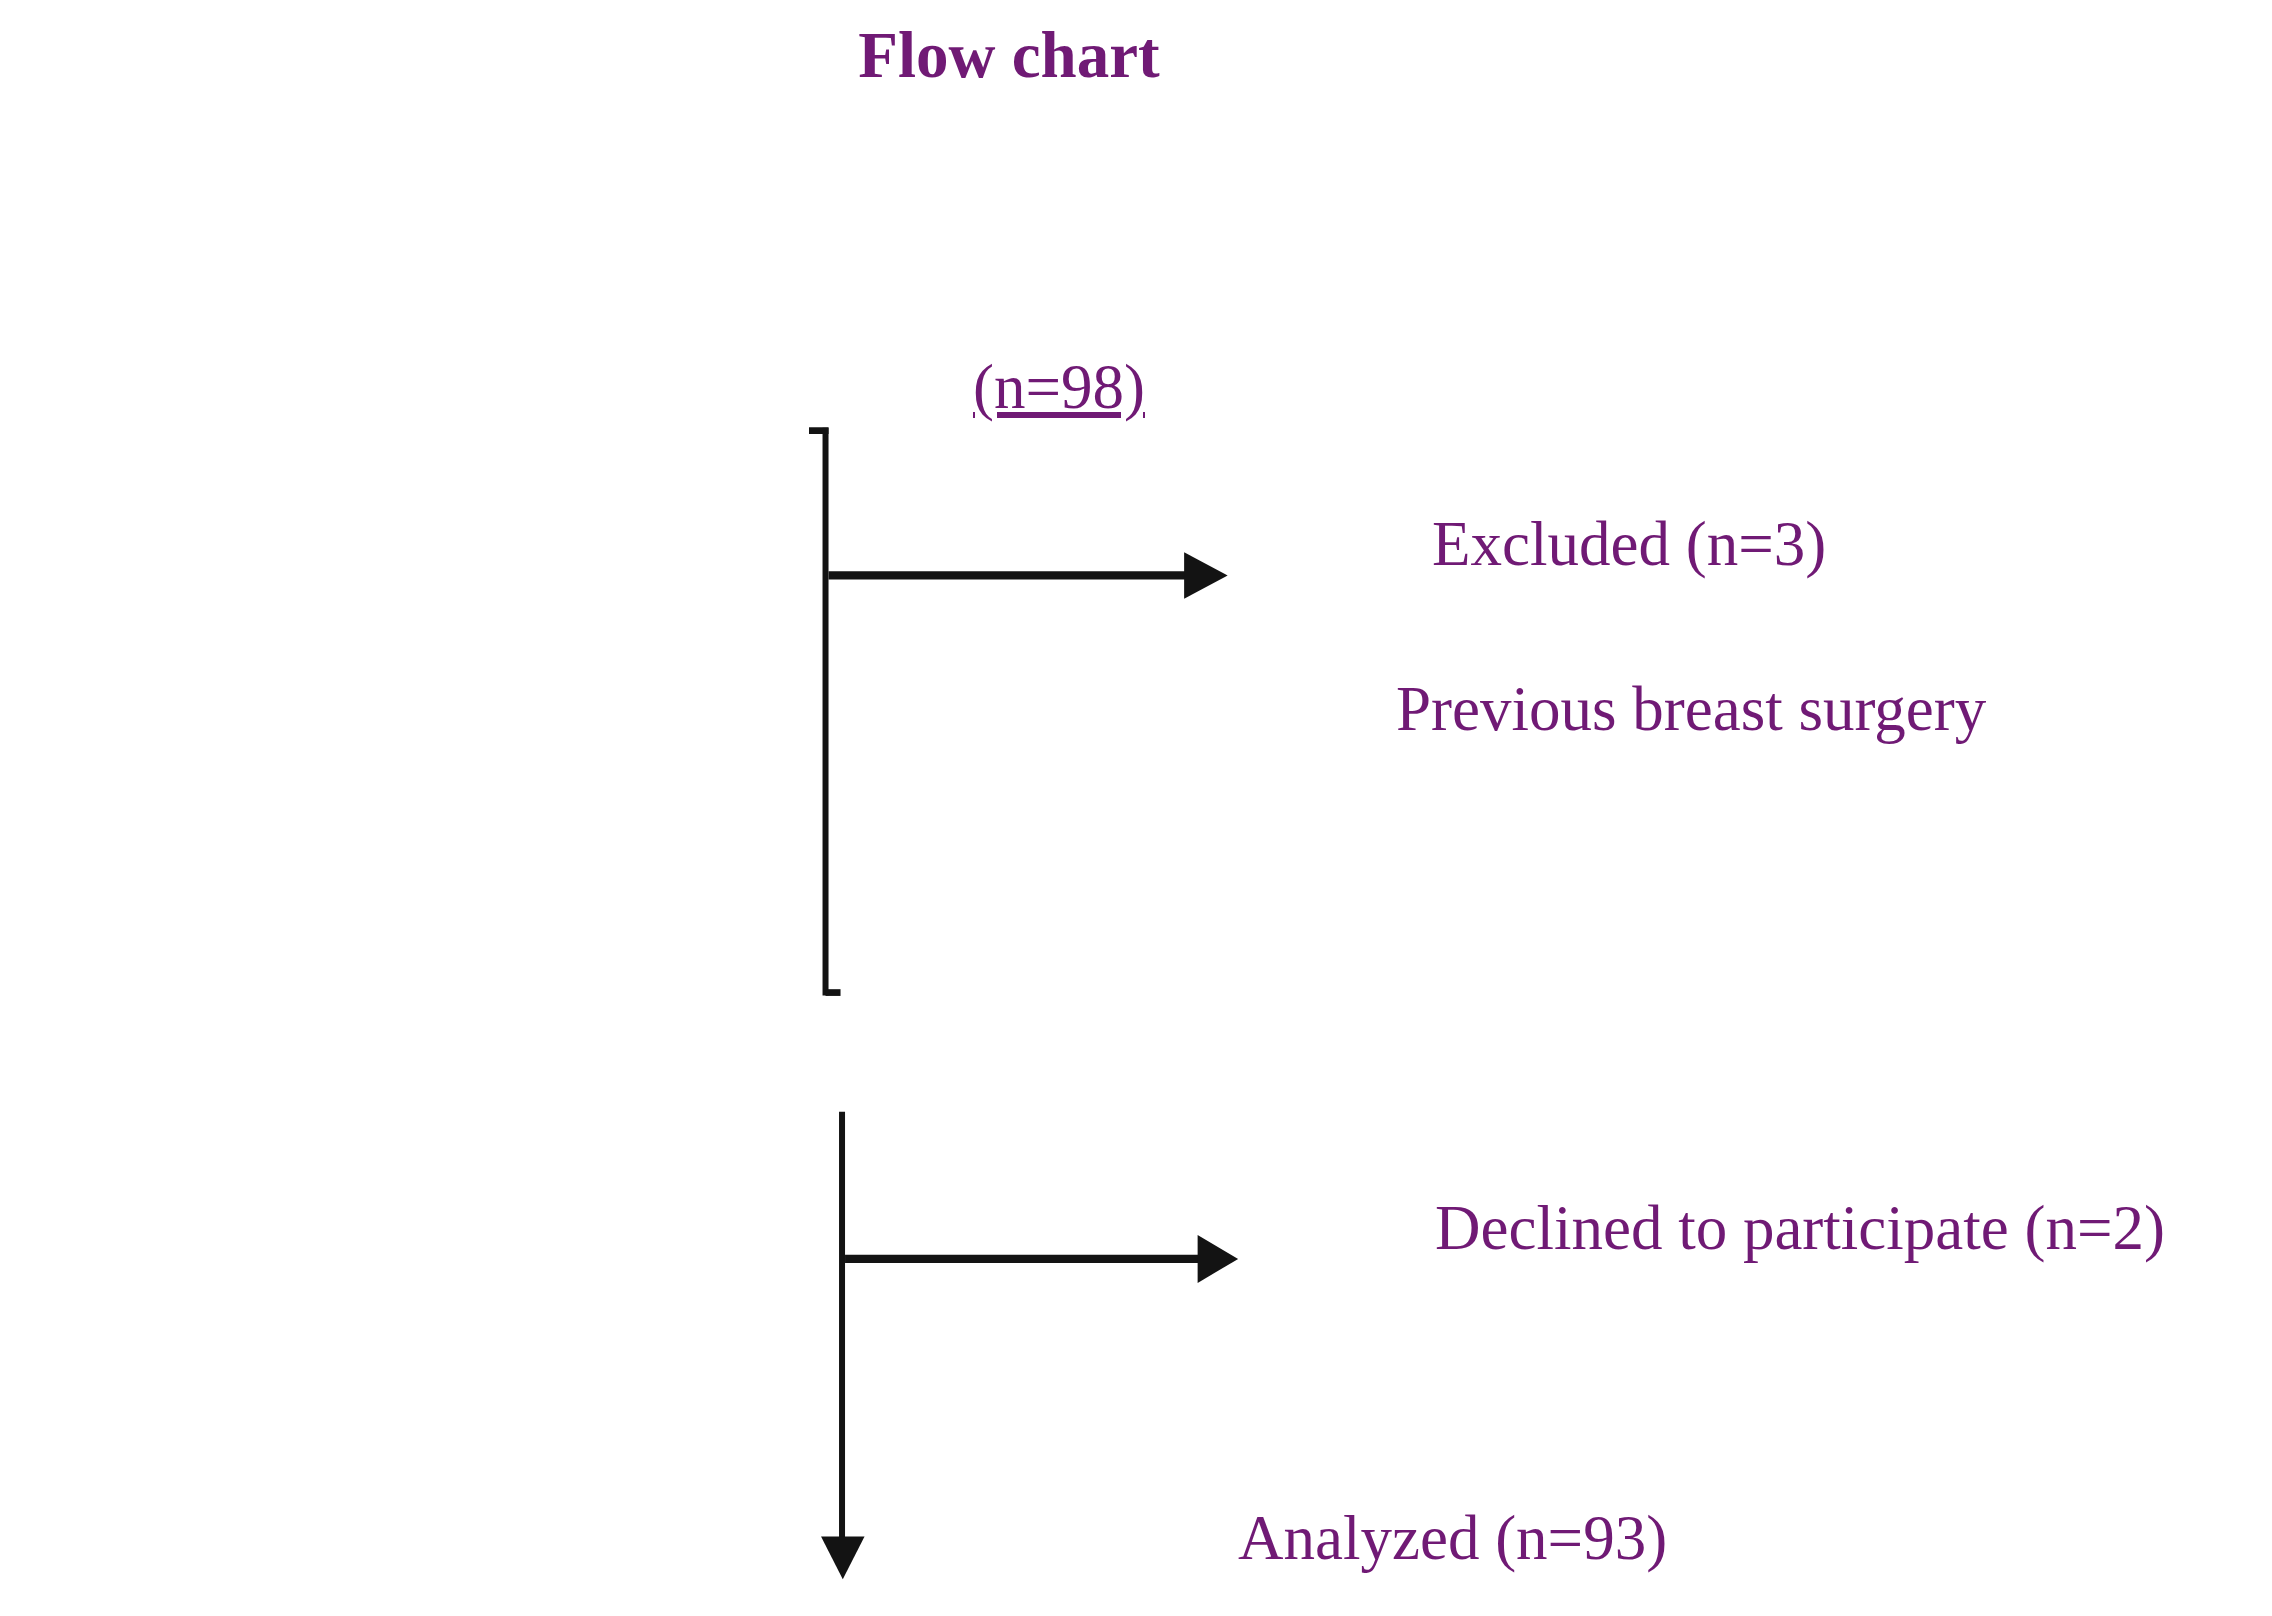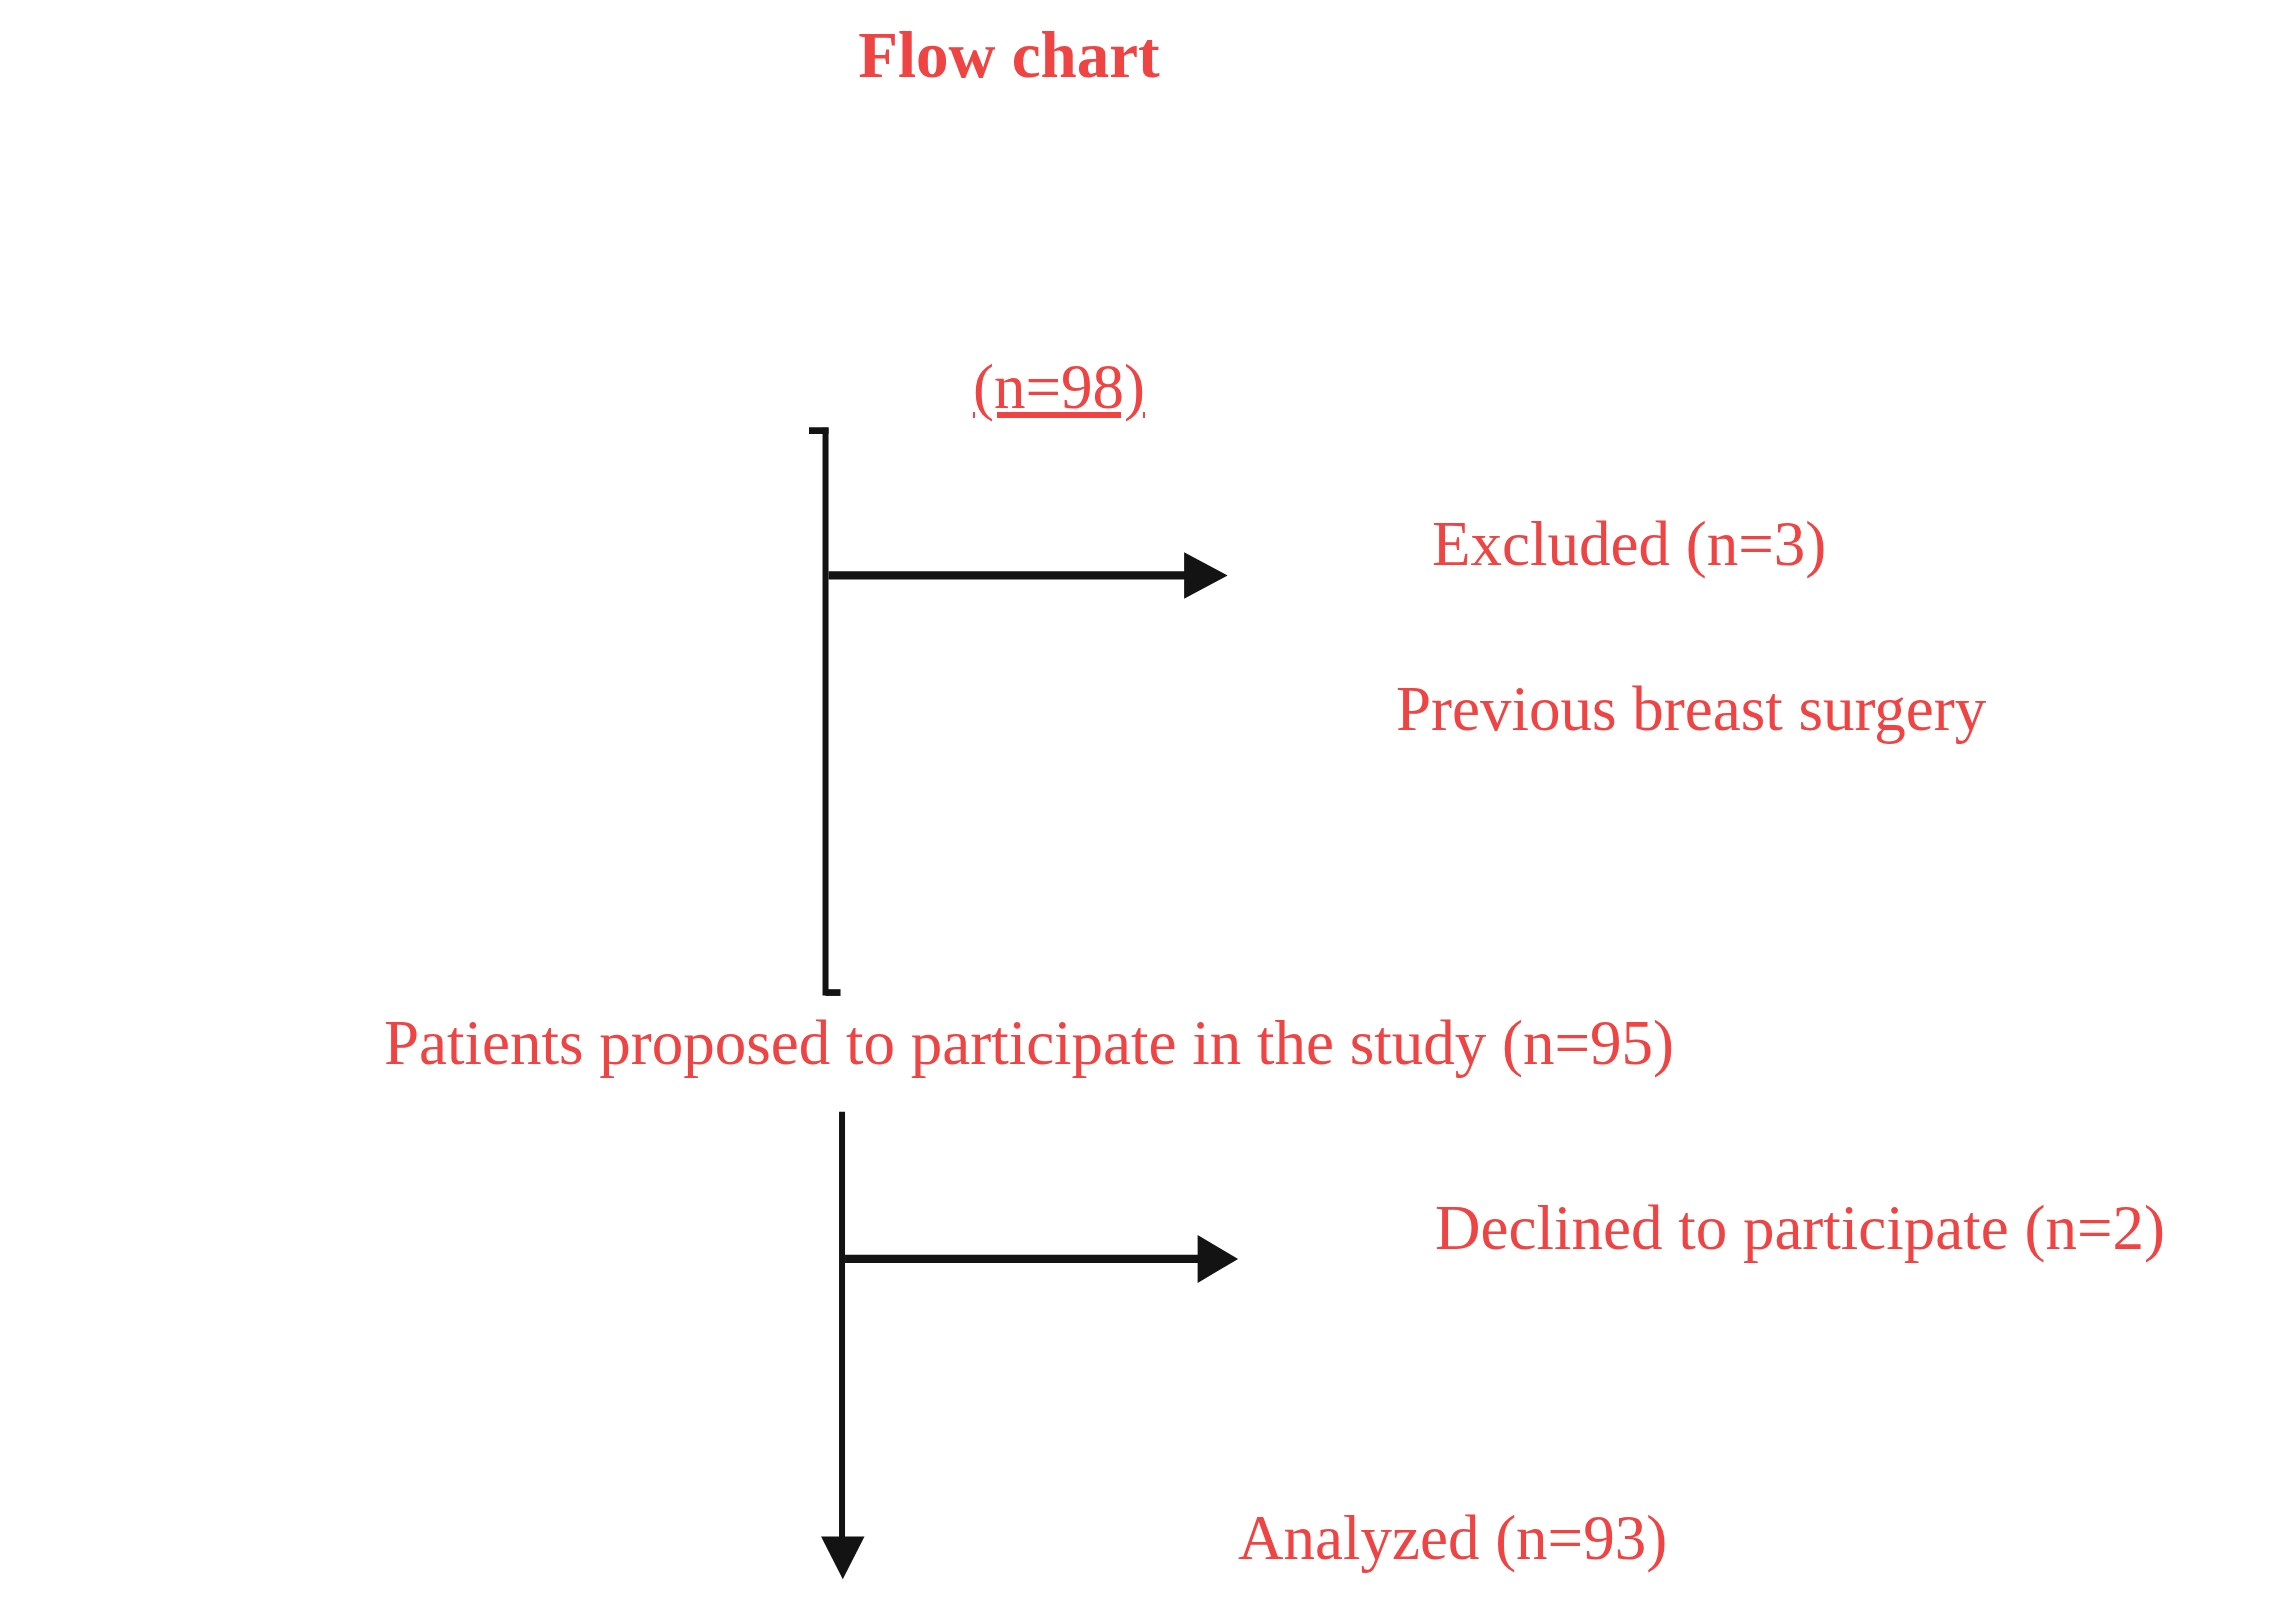--- a/index.html
+++ b/index.html
@@ -6,21 +6,21 @@
     margin: 0;
     padding: 0;
     background: #ffffff;
   }
   #canvas {
     position: relative;
     width: 2273px;
     height: 1616px;
     background: #ffffff;
     font-family: "Liberation Serif", serif;
-    color: #ef4444;
+    color: #701a75;
     overflow: hidden;
   }
   .txt {
     position: absolute;
     font-size: 63px;
     line-height: 1.12;
     white-space: nowrap;
     letter-spacing: 0px;
   }
   .centered {
@@ -62,20 +62,19 @@
     <line x1="1126" y1="1678" x2="1598" y2="1678" stroke="#131313" stroke-width="11"></line>
     <polygon points="1596,1646 1596,1710 1650,1678" fill="#131313"></polygon>
 
     <polygon points="1094,2048 1152,2048 1123,2105" fill="#131313"></polygon>
   </svg>
 
   <div class="txt" style="left:1432px; top:509px;">Excluded (n=3)</div>
 
   <div class="txt" style="left:1396px; top:674px;">Previous breast surgery</div>
 
-  <div class="txt" style="left:384px; top:1008px;">Patients proposed to participate in the study (n=95)</div>
 
   <div class="txt" style="left:1402px; top:1193px;margin-left:33px;">Declined to participate (n=2)</div>
 
   <div class="txt" style="left:1238px; top:1503px;">Analyzed (n=93)</div>
 
 </div>
 
 
 </body></html>

